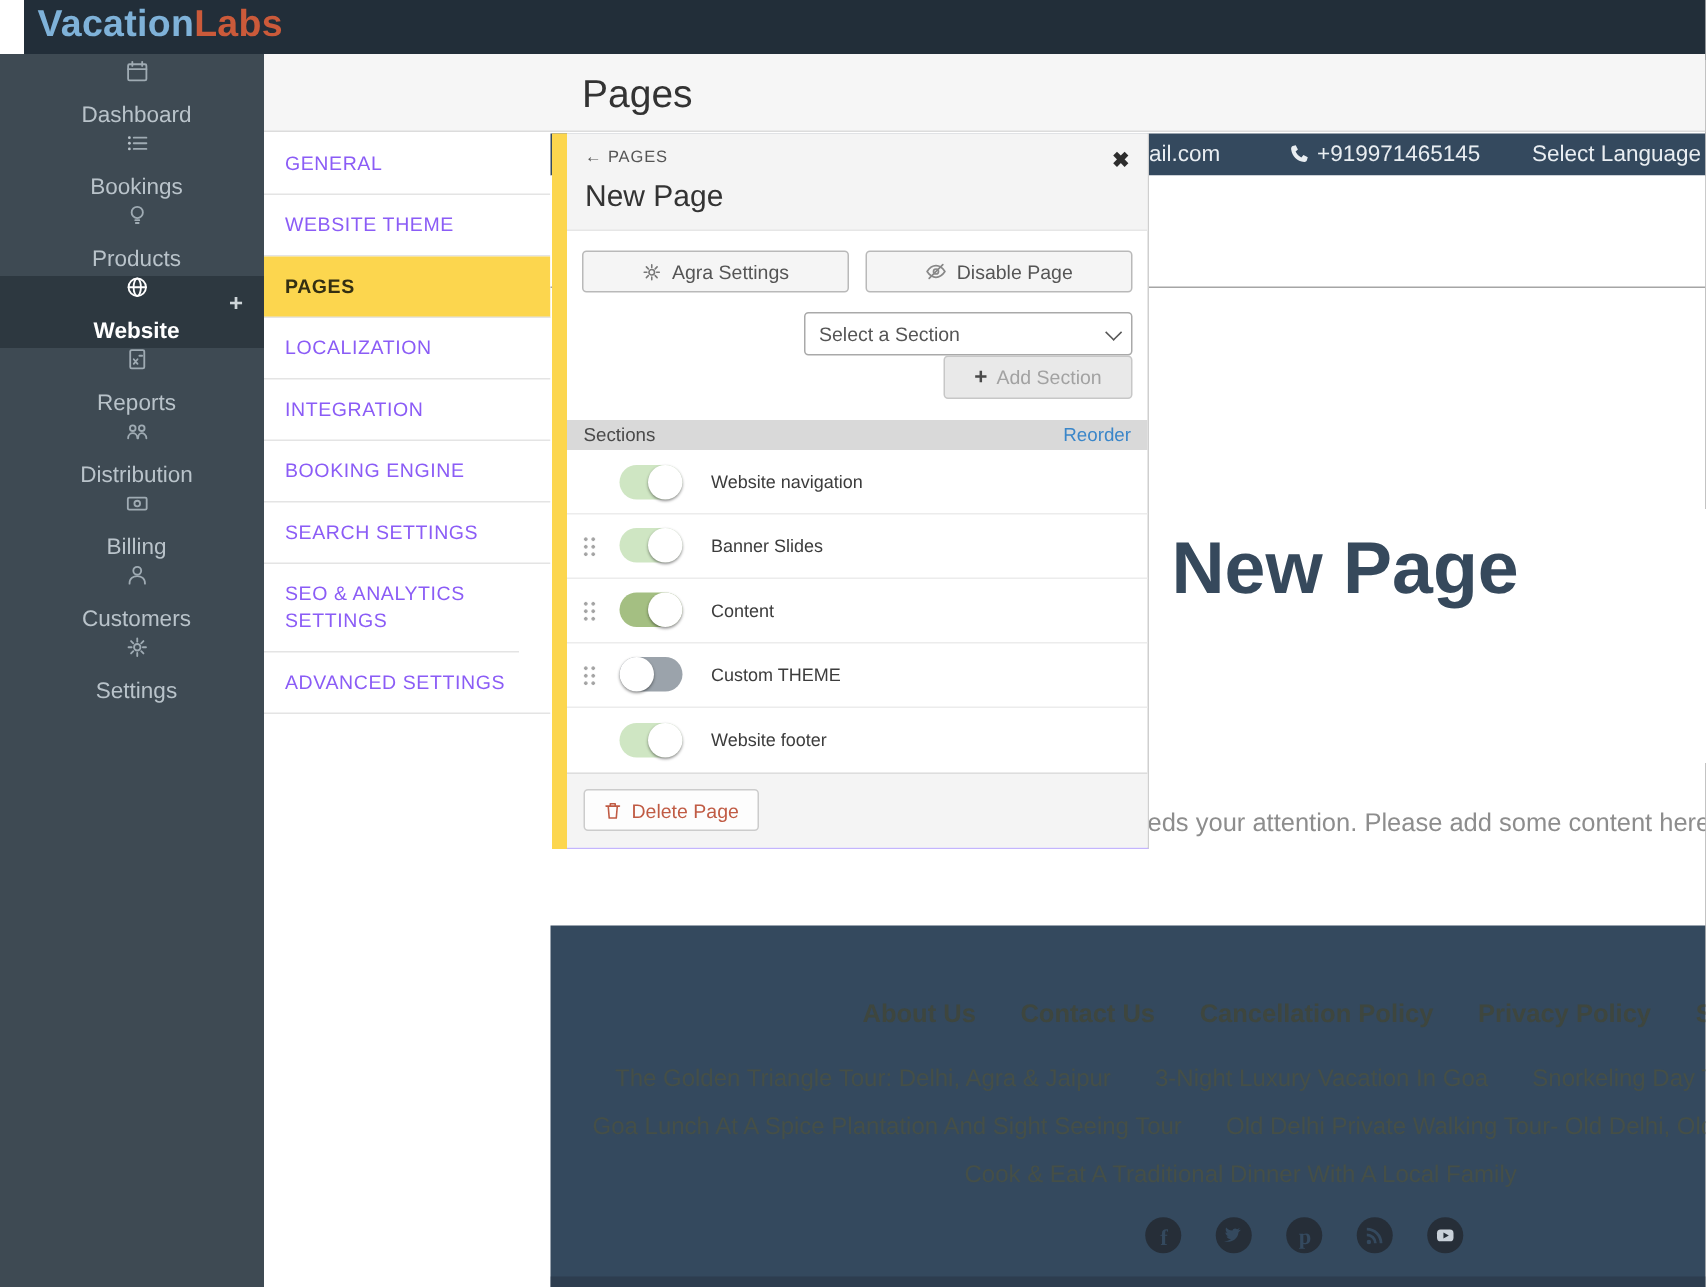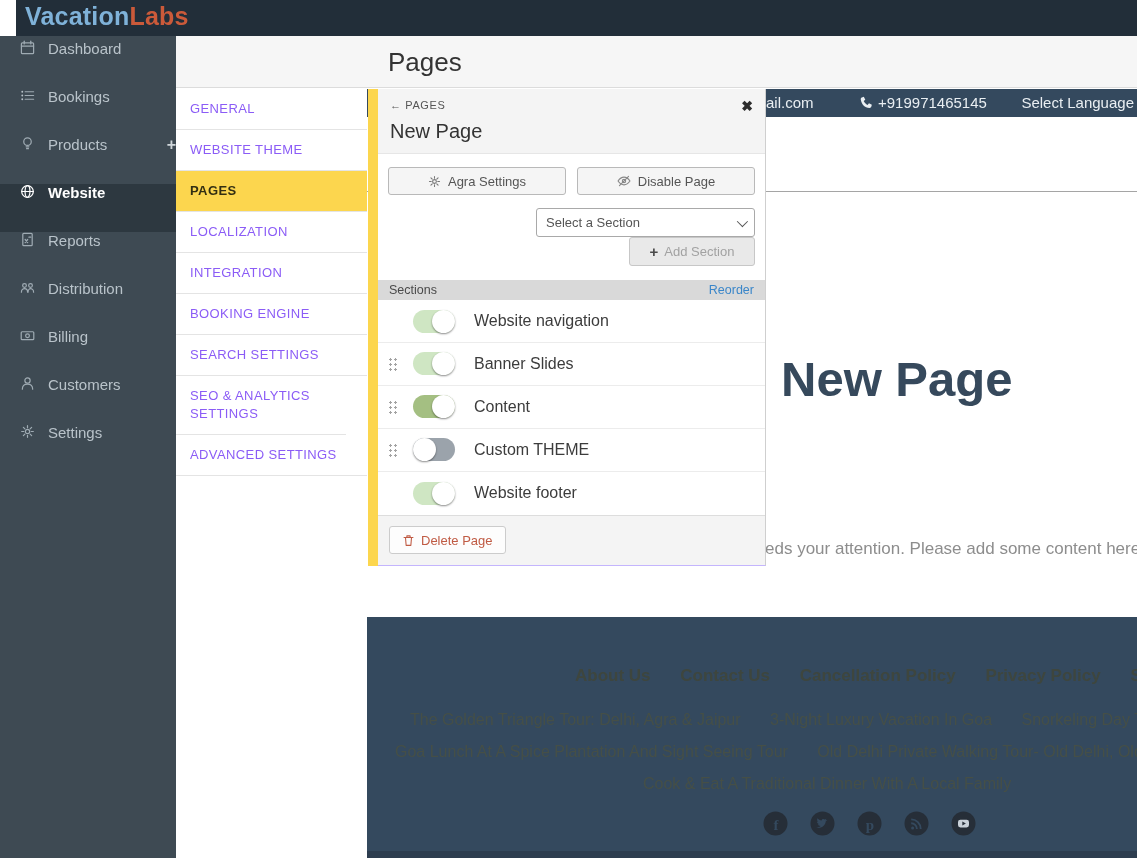--- a/index.html
+++ b/index.html
@@ -7,22 +7,22 @@
   .screen {
     position:relative; width:1137px; height:858px; overflow:hidden;
     background:#fff; font-family:"Liberation Sans", sans-serif;
   }
   
   .topbar { position:absolute; left:16px; top:0; width:1137px; height:40px; background:#222e39; }
   .logo { position:absolute; left:9px; top:2px; font-size:25px; font-weight:bold; letter-spacing:.2px; }
   .logo .p1 { color:#7fb2d9; } .logo .p2 { color:#cb5a3a; }
   
   .sidebar { position:absolute; left:0; top:36px; width:176px; height:822px; background:#3e4a53; padding-top:4px; }
-  .side-item { height:48px; display:flex; gap:13px; padding-left:20px; 
-    color:#b9c3ca; font-size:15px; cursor:pointer; }
+  .side-item { height:48px; display:flex; align-items:center; gap:13px; padding-left:20px; padding-right:14px;
+    color:#b9c3ca; font-size:15px; cursor:pointer;flex-direction:column; }
   .side-item svg { flex:0 0 15px; stroke:#9fabb3; }
   .side-item.active { background:#2d3840; color:#fff; font-weight:bold; }
   .side-item.active svg { stroke:#fff; }
   .side-plus { margin-left:auto; font-weight:bold; font-size:16px; color:#cfd6da; }
   
   .band { position:absolute; left:176px; top:36px; width:961px; height:52px; background:#f6f6f6; border-bottom:1px solid #dcdcdc; }
   .band h1 { position:absolute; left:212px; top:11px; font-size:26px; font-weight:normal; color:#333; }
   
   .settings-nav { position:absolute; left:176px; top:89px; width:191px; height:769px; background:#fff; }
   .snav-item { padding:11px 14px; font-size:13px; letter-spacing:.4px; color:#8b5cf6;
@@ -80,21 +80,21 @@
   .dragslot { width:25px; display:flex; align-items:center; }
   .drag { width:10px; height:14px; cursor:grab;
     background-image:radial-gradient(circle,#a3a3a3 1.1px,transparent 1.35px); background-size:5px 5px; }
   .drag.off { visibility:hidden; }
   .toggle { width:42px; height:23px; border-radius:13px; position:relative; cursor:pointer; flex:0 0 42px; }
   .toggle .knob { position:absolute; top:0; width:23px; height:23px; border-radius:50%;
     background:#fff; box-shadow:0 1px 2px rgba(0,0,0,.45); }
   .toggle.on { background:#cfe6c3; } .toggle.on .knob { right:0; }
   .toggle.on.dark { background:#a4bf82; }
   .toggle.offs { background:#9ba3ab; } .toggle.offs .knob { left:0; }
-  .seclabel { margin-left:19px; font-size:16px; color:#3c3c3c; }
+  .seclabel { margin-left:19px; font-size:12px; color:#3c3c3c; }
   .pfoot { margin-top:auto; height:55px; background:#f4f4f4; border-top:1px solid #ddd; display:flex; align-items:center; }
   .delbtn { margin-left:11px; height:28px; padding:0 12px; background:#fdfdfd; border:1px solid #ccc; border-radius:3px;
     color:#c05b44; font-size:13px; display:flex; align-items:center; gap:6px; cursor:pointer; }
   svg.lineic { fill:none; stroke-width:1.3; stroke-linecap:round; stroke-linejoin:round; }
 </style>
 </head>
 <body>
 
 <div class="screen">
 

